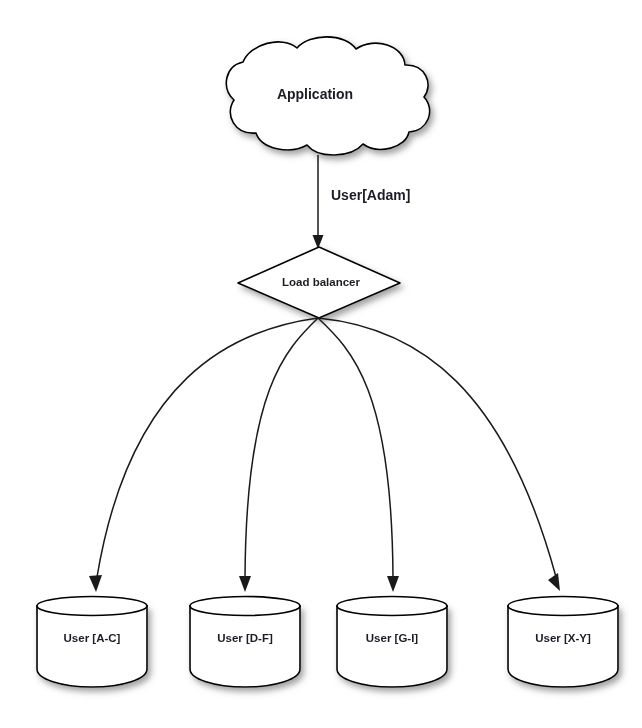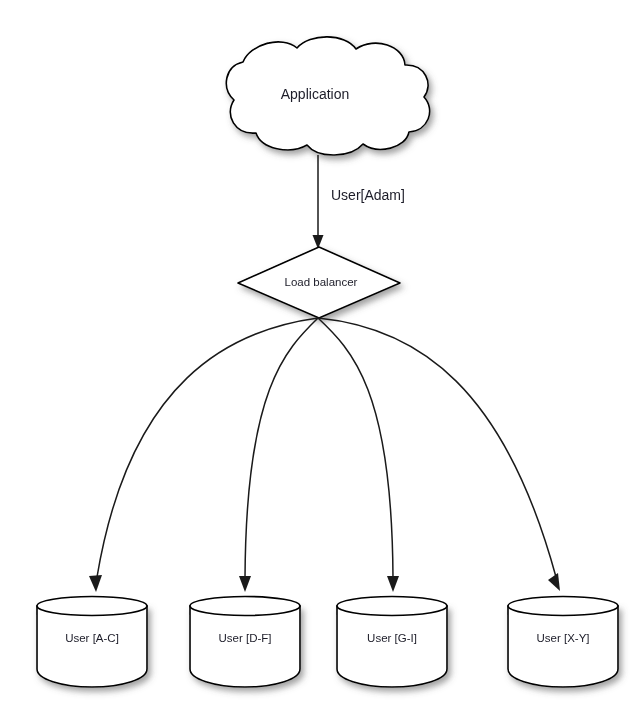--- a/index.html
+++ b/index.html
@@ -12,20 +12,21 @@
     width: 642px;
     height: 728px;
     font-family: "Liberation Sans", sans-serif;
     overflow: hidden;
   }
   #diagram-root {
     position: relative;
     width: 642px;
     height: 584px;
     background: #ffffff;
+    font-weight: bold;
   }
   svg#diagram-svg {
     display: block;
     width: 642px;
     height: 728px;
   }
   .node-shape {
     fill: #ffffff;
     stroke: #000000;
     stroke-width: 1.6;

